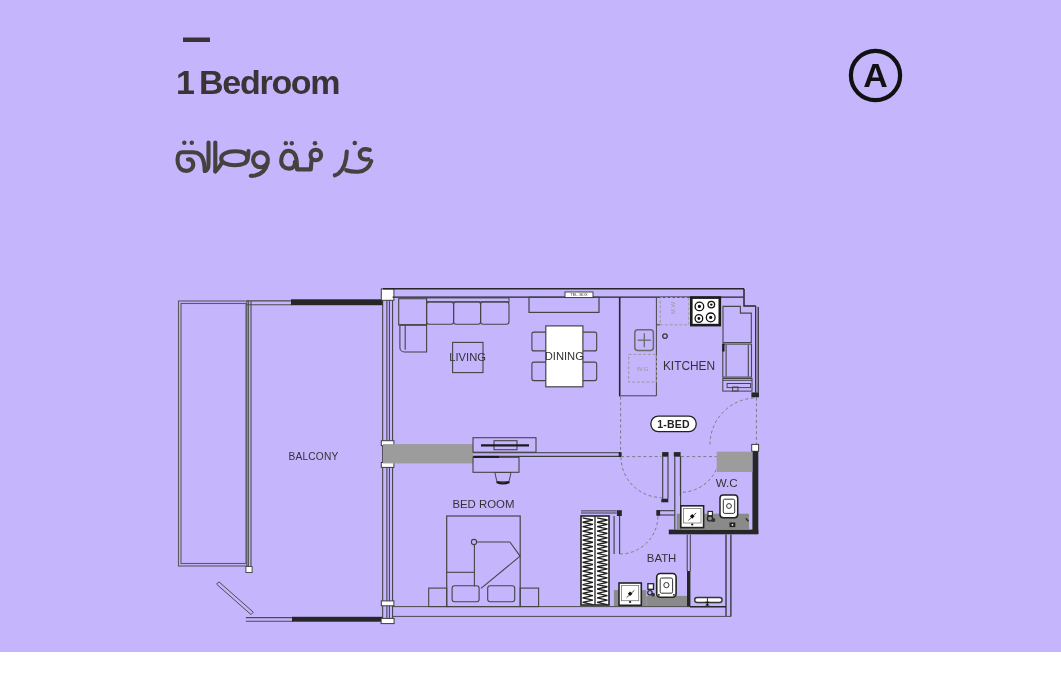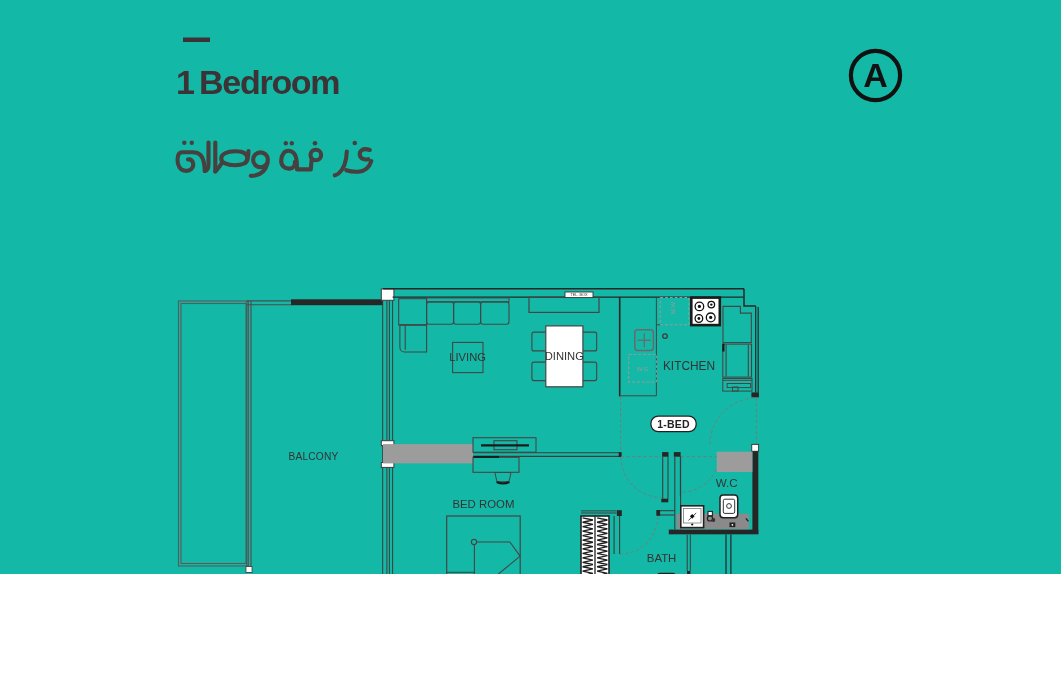--- a/index.html
+++ b/index.html
@@ -1,16 +1,16 @@
 <!DOCTYPE html>
 <html><head>
 <meta charset="utf-8">
 <style>
   html,body{margin:0;padding:0;background:#ffffff;}
-  .page{position:relative;will-change:transform;width:1061px;height:574px;background:#14b8a6;overflow:hidden;
+  .page{position:relative;will-change:transform;width:1061px;height:652px;background:#c4b5fd;overflow:hidden;
         font-family:"Liberation Sans", sans-serif;}
   svg{position:absolute;left:0;top:0;}
   text{font-family:"Liberation Sans", sans-serif;}
 </style>
 </head>
 <body>
 <div class="page">
 <svg width="1061" height="693" viewBox="0 0 1061 693">
 
   <rect x="183" y="37.5" width="27" height="4.5" fill="#3b3335"></rect>

